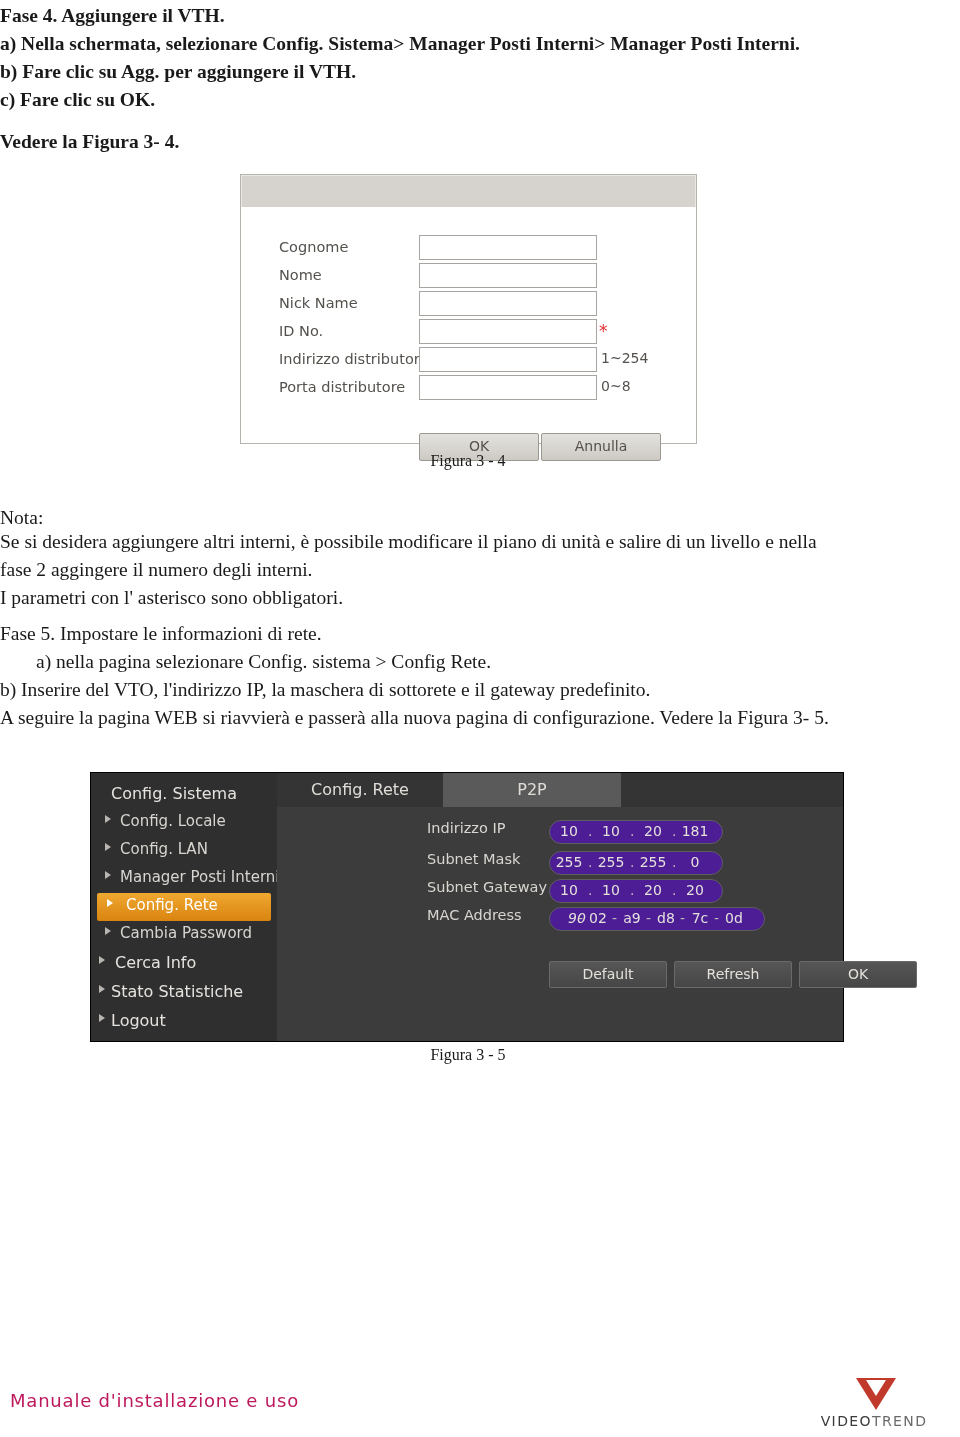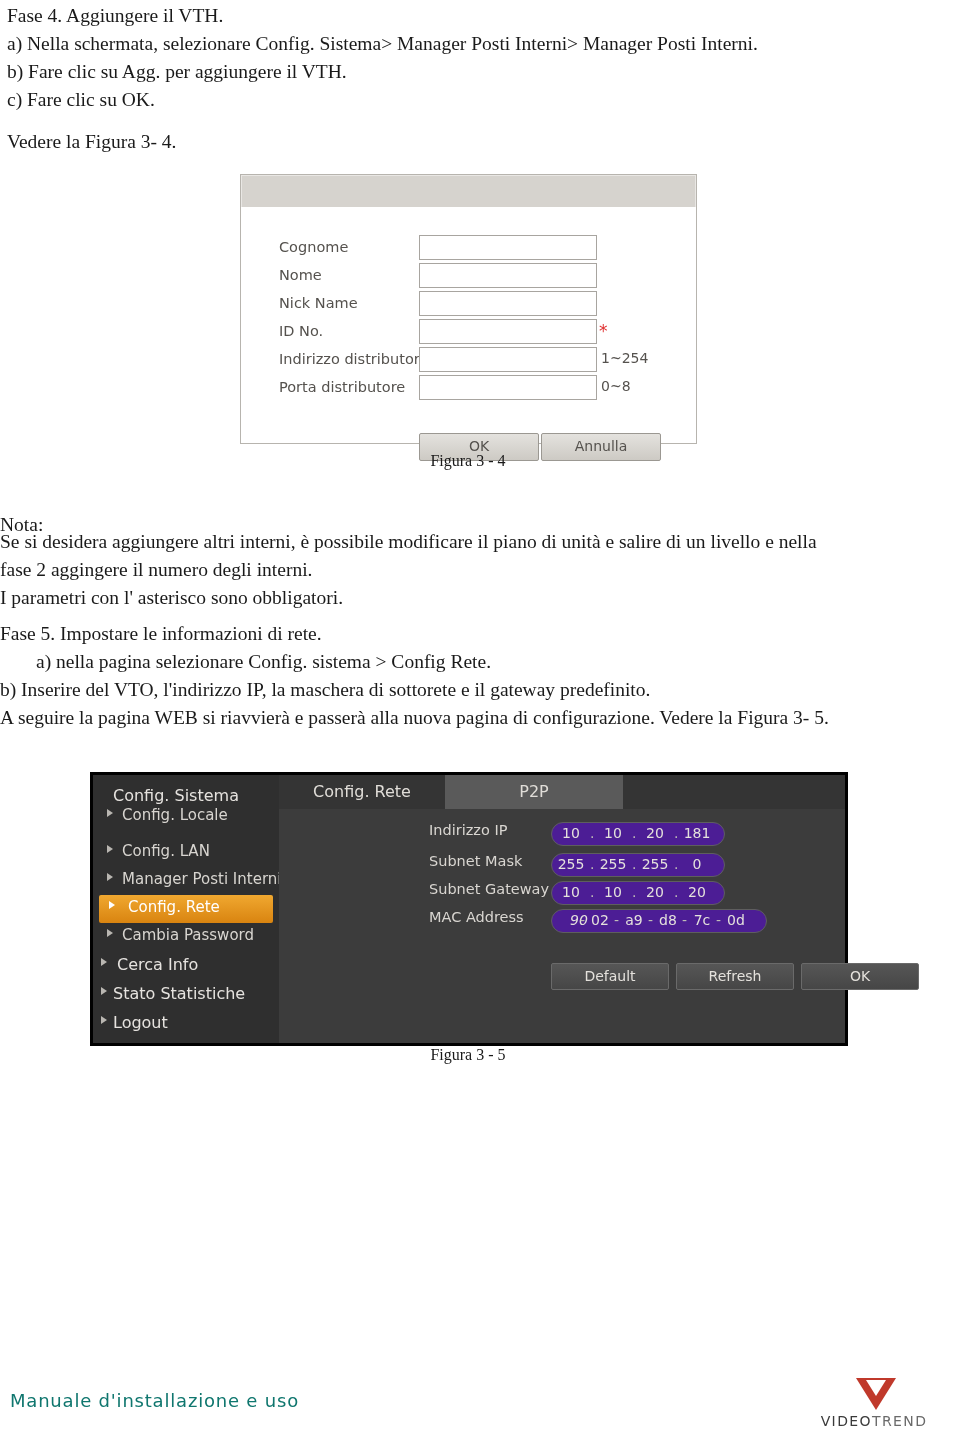--- a/index.html
+++ b/index.html
@@ -27,21 +27,21 @@
     left: 0px;
     width: 960px;
   }
   .line {
     font-size: 19.5px;
     line-height: 28px;
     padding-left: 0px;
     white-space: nowrap;
   }
   .tb-top { top: 0px; }
-  .tb-top .line { padding-left: 7px; }
+  .tb-top .line { padding-left: 0px; font-weight: bold; }
 
   
   .caption {
     position: absolute;
     font-size: 16px;
     font-family: "Liberation Serif", serif;
     color: #1a1a1a;
     text-align: center;
     width: 200px;
   }
@@ -150,21 +150,21 @@
   .f34btn-cancel { left: 300px; }
 
   
   .fig35 {
     position: absolute;
     left: 90px;
     top: 772px;
     width: 752px;
     height: 268px;
     background: #3a3a3a;
-    border: 3px solid #000000;
+    border: 1px solid #000000;
   }
   .fig35-sidebar {
     position: absolute;
     left: 0; top: 0;
     width: 186px;
     height: 268px;
     background: #2f2f2f;
   }
   .side-item {
     position: absolute;
@@ -284,21 +284,21 @@
   }
 
   
   .footer-text {
     position: absolute;
     left: 10px;
     top: 1390px;
     font-family: "DejaVu Sans", sans-serif;
     font-size: 18px;
     letter-spacing: 0.8px;
-    color: #0f766e;
+    color: #be185d;
   }
   .logo {
     position: absolute;
     right: 26px;
     top: 1378px;
     width: 120px;
     height: 52px;
   }
   .logo-mark {
     position: absolute;
@@ -381,38 +381,38 @@
       </div>
 
       <div class="f34btn f34btn-ok">OK</div>
       <div class="f34btn f34btn-cancel">Annulla</div>
     </div>
   </div>
 
   <div class="caption" style="left:368px; top:452px;">Figura 3 - 4</div>
 
   <div class="textblock" style="top:500px;">
-    <div class="line" style="position:absolute; top:11px;">Nota:</div>
+    <div class="line" style="position:absolute; top:4px;">Nota:</div>
     <div class="line" style="position:absolute; top:28px;">Se si desidera aggiungere altri interni, è possibile modificare il piano di unità e salire di un livello e nella</div>
     <div class="line" style="position:absolute; top:56px;">fase 2 aggingere il numero degli interni.</div>
     <div class="line" style="position:absolute; top:84px;">I parametri con l' asterisco sono obbligatori.</div>
     <div class="line" style="position:absolute; top:120px;">Fase 5. Impostare le informazioni di rete.</div>
     <div class="line" style="position:absolute; top:148px;padding-left:36px;">a) nella pagina selezionare Config. sistema &gt; Config Rete.</div>
     <div class="line" style="position:absolute; top:176px;">b) Inserire del VTO, l'indirizzo IP, la maschera di sottorete e il gateway predefinito.</div>
     <div class="line" style="position:absolute; top:204px;">A seguire la pagina WEB si riavvierà e passerà alla nuova pagina di configurazione. Vedere la Figura 3- 5.</div>
   </div>
 
   <div class="fig35">
 
     <div class="fig35-sidebar">
       <div class="side-item head" style="top:8px;">
 
         <span class="stext">Config. Sistema</span>
       </div>
-      <div class="side-item" style="top:28px;text-align:right;">
+      <div class="side-item" style="top:36px;text-align:right;">
         <div class="arrow"></div>
         <span class="stext">Config. Locale</span>
       </div>
       <div class="side-item" style="top:64px;">
         <div class="arrow"></div>
         <span class="stext">Config. LAN</span>
       </div>
       <div class="side-item" style="top:92px;">
         <div class="arrow"></div>
         <span class="stext">Manager Posti Interni</span>

